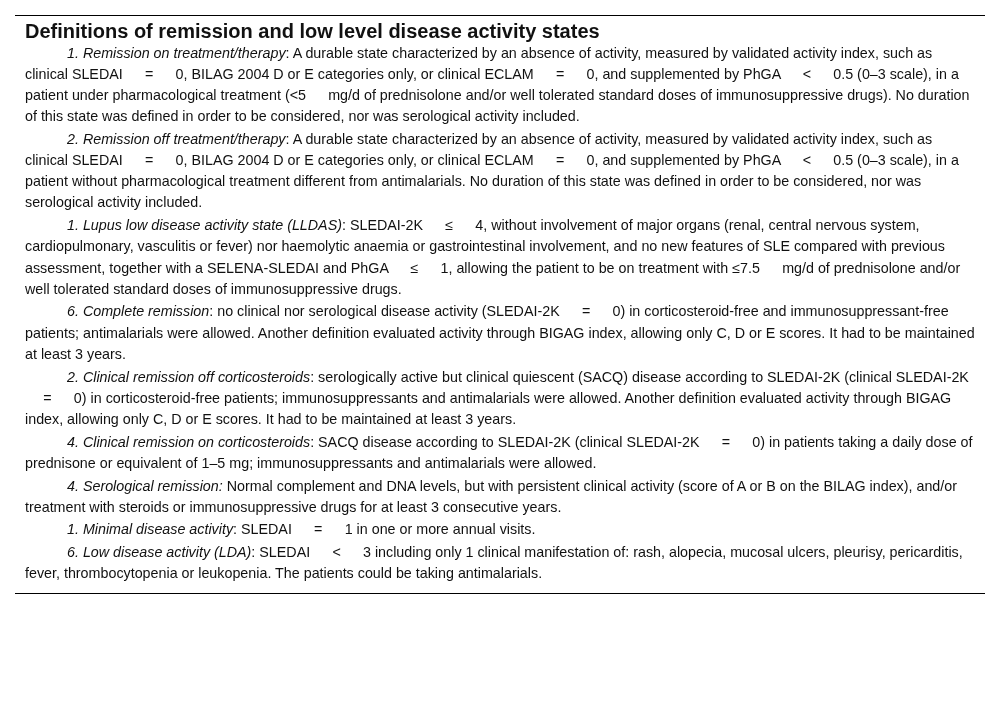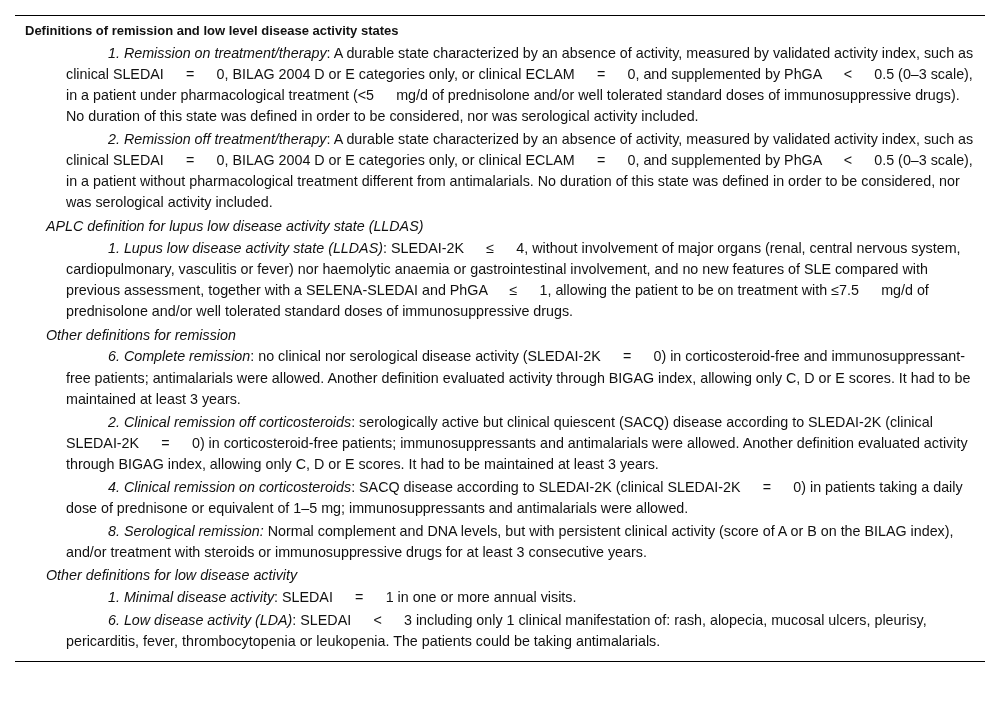--- a/index.html
+++ b/index.html
@@ -25,34 +25,33 @@
     height: 0;
     border-top: 1.5px solid #000;
   }
   .content {
     padding: 3px 10px 4px 10px;
     font-size: 14.3px;
     line-height: 21.2px;
   }
   .title {
     font-weight: bold;
-    font-size: 13px;
+    font-size: 20px;
     line-height: 22px;
     margin-top: 1px;
   }
   .section-head {
     font-style: italic;
     padding-left: 21px;
     line-height: 22px;
   }
   .item {
     text-indent: 42px;
     margin-top: 0.5px;
     margin-bottom: 1.5px;
-    margin-left: 41px;
   }
   .item .term {
     font-style: italic;
   }
   .bottom-rule {
     margin-top: 3px;
   }
 </style>
 </head>
 <body>
@@ -65,44 +64,41 @@
     <div class="section">
       <div class="item">
         <span class="term">1. Remission on treatment/therapy</span><span>: A durable state characterized by an absence of activity, measured by validated activity index, such as clinical SLEDAI   =   0, BILAG 2004 D or E categories only, or clinical ECLAM   =   0, and supplemented by PhGA   &lt;   0.5 (0–3 scale), in a patient under pharmacological treatment (&lt;5   mg/d of prednisolone and/or well tolerated standard doses of immunosuppressive drugs). No duration of this state was defined in order to be considered, nor was serological activity included.</span>
       </div>
       <div class="item">
         <span class="term">2. Remission off treatment/therapy</span><span>: A durable state characterized by an absence of activity, measured by validated activity index, such as clinical SLEDAI   =   0, BILAG 2004 D or E categories only, or clinical ECLAM   =   0, and supplemented by PhGA   &lt;   0.5 (0–3 scale), in a patient without pharmacological treatment different from antimalarials. No duration of this state was defined in order to be considered, nor was serological activity included.</span>
       </div>
     </div>
 
     <div class="section">
-      <div class="section-head">APLC definition for lupus low disease activity state (LLDAS)</div>
       <div class="item">
         <span class="term">1. Lupus low disease activity state (LLDAS)</span><span>: SLEDAI-2K   ≤   4, without involvement of major organs (renal, central nervous system, cardiopulmonary, vasculitis or fever) nor haemolytic anaemia or gastrointestinal involvement, and no new features of SLE compared with previous assessment, together with a SELENA-SLEDAI and PhGA   ≤   1, allowing the patient to be on treatment with ≤7.5   mg/d of prednisolone and/or well tolerated standard doses of immunosuppressive drugs.</span>
       </div>
     </div>
 
     <div class="section">
-      <div class="section-head">Other definitions for remission</div>
       <div class="item">
         <span class="term">6. Complete remission</span><span>: no clinical nor serological disease activity (SLEDAI-2K   =   0) in corticosteroid-free and immunosuppressant-free patients; antimalarials were allowed. Another definition evaluated activity through BIGAG index, allowing only C, D or E scores. It had to be maintained at least 3 years.</span>
       </div>
       <div class="item">
         <span class="term">2. Clinical remission off corticosteroids</span><span>: serologically active but clinical quiescent (SACQ) disease according to SLEDAI-2K (clinical SLEDAI-2K   =   0) in corticosteroid-free patients; immunosuppressants and antimalarials were allowed. Another definition evaluated activity through BIGAG index, allowing only C, D or E scores. It had to be maintained at least 3 years.</span>
       </div>
       <div class="item">
         <span class="term">4. Clinical remission on corticosteroids</span><span>: SACQ disease according to SLEDAI-2K (clinical SLEDAI-2K   =   0) in patients taking a daily dose of prednisone or equivalent of 1–5 mg; immunosuppressants and antimalarials were allowed.</span>
       </div>
       <div class="item">
-        <span class="term">8. Serological remission:</span><span> Normal complement and DNA levels, but with persistent clinical activity (score of A or B on the BILAG index), and/or treatment with steroids or immunosuppressive drugs for at least 3 consecutive years.</span>
+        <span class="term">4. Serological remission:</span><span> Normal complement and DNA levels, but with persistent clinical activity (score of A or B on the BILAG index), and/or treatment with steroids or immunosuppressive drugs for at least 3 consecutive years.</span>
       </div>
     </div>
 
     <div class="section">
-      <div class="section-head">Other definitions for low disease activity</div>
       <div class="item">
         <span class="term">1. Minimal disease activity</span><span>: SLEDAI   =   1 in one or more annual visits.</span>
       </div>
       <div class="item">
         <span class="term">6. Low disease activity (LDA)</span><span>: SLEDAI   &lt;   3 including only 1 clinical manifestation of: rash, alopecia, mucosal ulcers, pleurisy, pericarditis, fever, thrombocytopenia or leukopenia. The patients could be taking antimalarials.</span>
       </div>
     </div>
   </div>
   <div class="rule bottom-rule"></div>
 </div>

